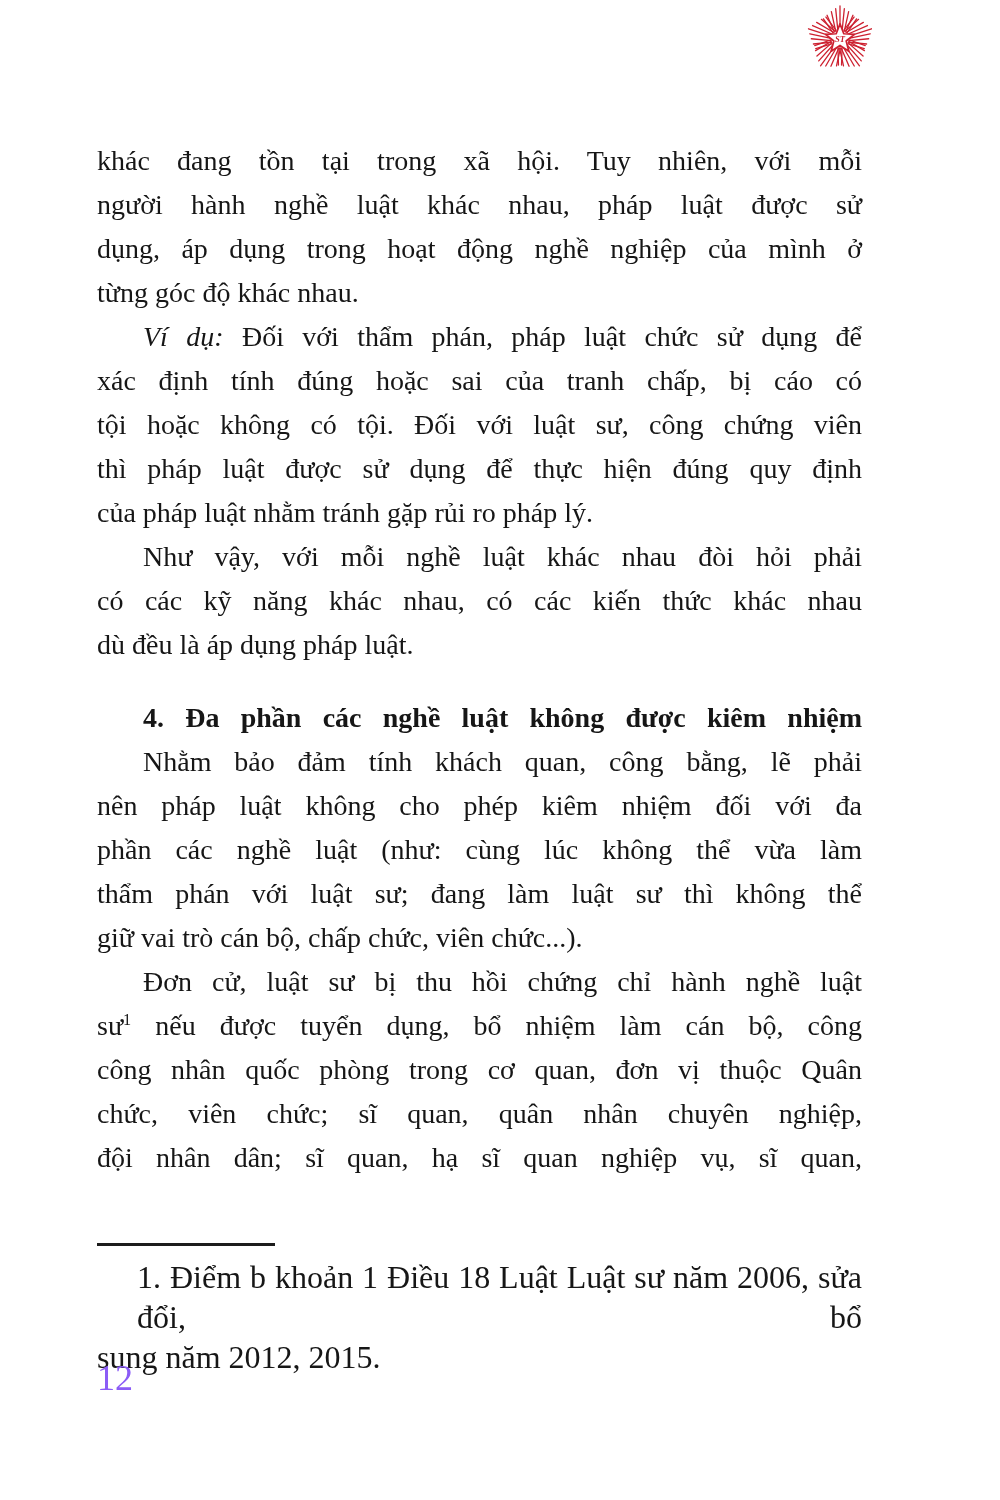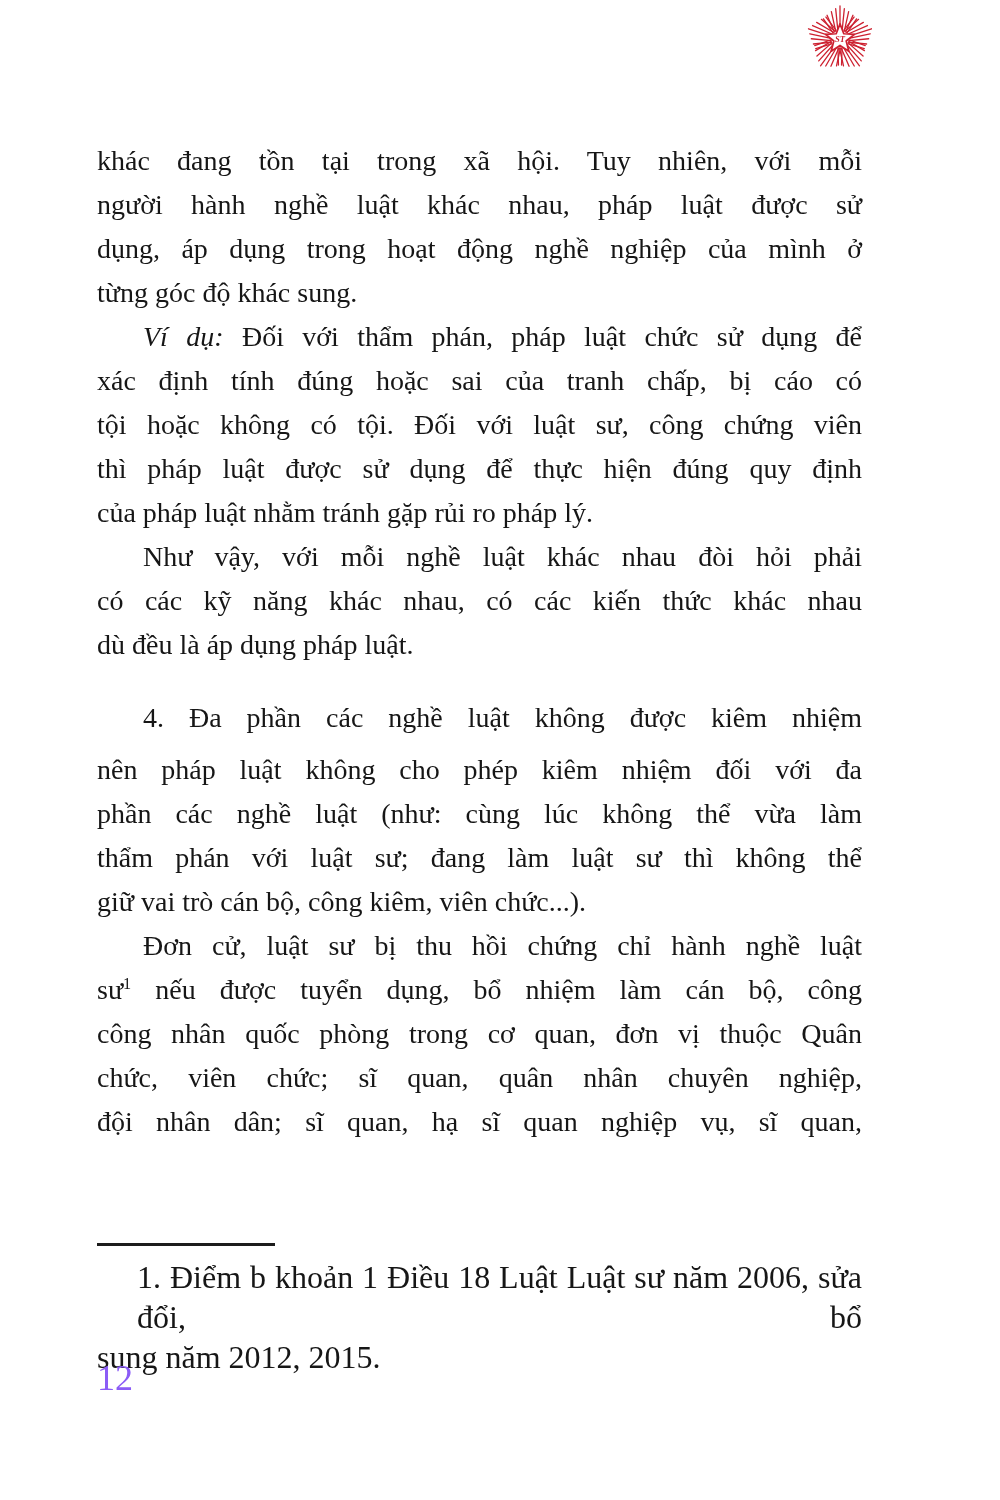--- a/index.html
+++ b/index.html
@@ -24,22 +24,22 @@
   
   .text-column{
     position:absolute;
     left:97px;
     top:139px;
     width:765px;
   }
   .block{margin:0;padding:0;}
   .block.heading{
     margin-top:29px;
-    margin-bottom:8px;
-    font-weight:normal;
+    margin-bottom:0;
+    font-weight:bold;
     font-size:28px;
   }
   .line{
     font-size:28px;
     line-height:44px;
     text-align:justify;
     text-align-last:justify;
     white-space:normal;
   }
   .heading .line{font-size:28px;}
@@ -104,42 +104,43 @@
       <path d="M0,-21 L-5.3,-7.3 L-20,-6.5 L-8.6,2.8 L-12.3,17 L0,9 L12.3,17 L8.6,2.8 L20,-6.5 L5.3,-7.3 Z" fill="#ffffff" stroke="#cd2130" stroke-width="2.4" stroke-linejoin="round"></path>
       <text x="0" y="4.5" text-anchor="middle" font-family="Liberation Serif, DejaVu Serif, serif" font-size="12" font-weight="bold" font-style="italic" fill="#cd2130">ST</text>
     </svg>
   </div>
 
   <div class="text-column">
       <div class="block paragraph">
         <div class="line"><span>khác đang tồn tại trong xã hội. Tuy nhiên, với mỗi</span></div>
         <div class="line"><span>người hành nghề luật khác nhau, pháp luật được sử</span></div>
         <div class="line"><span>dụng, áp dụng trong hoạt động nghề nghiệp của mình ở</span></div>
-        <div class="line flush"><span>từng góc độ khác sung.</span></div>
+        <div class="line flush"><span>từng góc độ khác nhau.</span></div>
       </div>
       <div class="block paragraph">
         <div class="line indent"><span class="em">Ví dụ:</span><span> Đối với thẩm phán, pháp luật chức sử dụng để</span></div>
         <div class="line"><span>xác định tính đúng hoặc sai của tranh chấp, bị cáo có</span></div>
         <div class="line"><span>tội hoặc không có tội. Đối với luật sư, công chứng viên</span></div>
         <div class="line"><span>thì pháp luật được sử dụng để thực hiện đúng quy định</span></div>
         <div class="line flush"><span>của pháp luật nhằm tránh gặp rủi ro pháp lý.</span></div>
       </div>
       <div class="block paragraph">
         <div class="line indent"><span>Như vậy, với mỗi nghề luật khác nhau đòi hỏi phải</span></div>
         <div class="line"><span>có các kỹ năng khác nhau, có các kiến thức khác nhau</span></div>
         <div class="line flush"><span>dù đều là áp dụng pháp luật.</span></div>
       </div>
       <div class="block heading">
         <div class="line indent"><span>4. Đa phần các nghề luật không được kiêm nhiệm</span></div>
       </div>
       <div class="block paragraph">
+        <div class="line indent"><span>Nhằm bảo đảm tính khách quan, công bằng, lẽ phải</span></div>
         <div class="line"><span>nên pháp luật không cho phép kiêm nhiệm đối với đa</span></div>
         <div class="line"><span>phần các nghề luật (như: cùng lúc không thể vừa làm</span></div>
         <div class="line"><span>thẩm phán với luật sư; đang làm luật sư thì không thể</span></div>
-        <div class="line flush"><span>giữ vai trò cán bộ, công kiêm, viên chức...).</span></div>
+        <div class="line flush"><span>giữ vai trò cán bộ, chấp chức, viên chức...).</span></div>
       </div>
       <div class="block paragraph">
         <div class="line indent"><span>Đơn cử, luật sư bị thu hồi chứng chỉ hành nghề luật</span></div>
         <div class="line"><span>sư</span><span class="sup">1</span><span> nếu được tuyển dụng, bổ nhiệm làm cán bộ, công</span></div>
         <div class="line"><span>công nhân quốc phòng trong cơ quan, đơn vị thuộc Quân</span></div>
         <div class="line"><span>chức, viên chức; sĩ quan, quân nhân chuyên nghiệp,</span></div>
         <div class="line"><span>đội nhân dân; sĩ quan, hạ sĩ quan nghiệp vụ, sĩ quan,</span></div>
       </div>
     </div>
 

